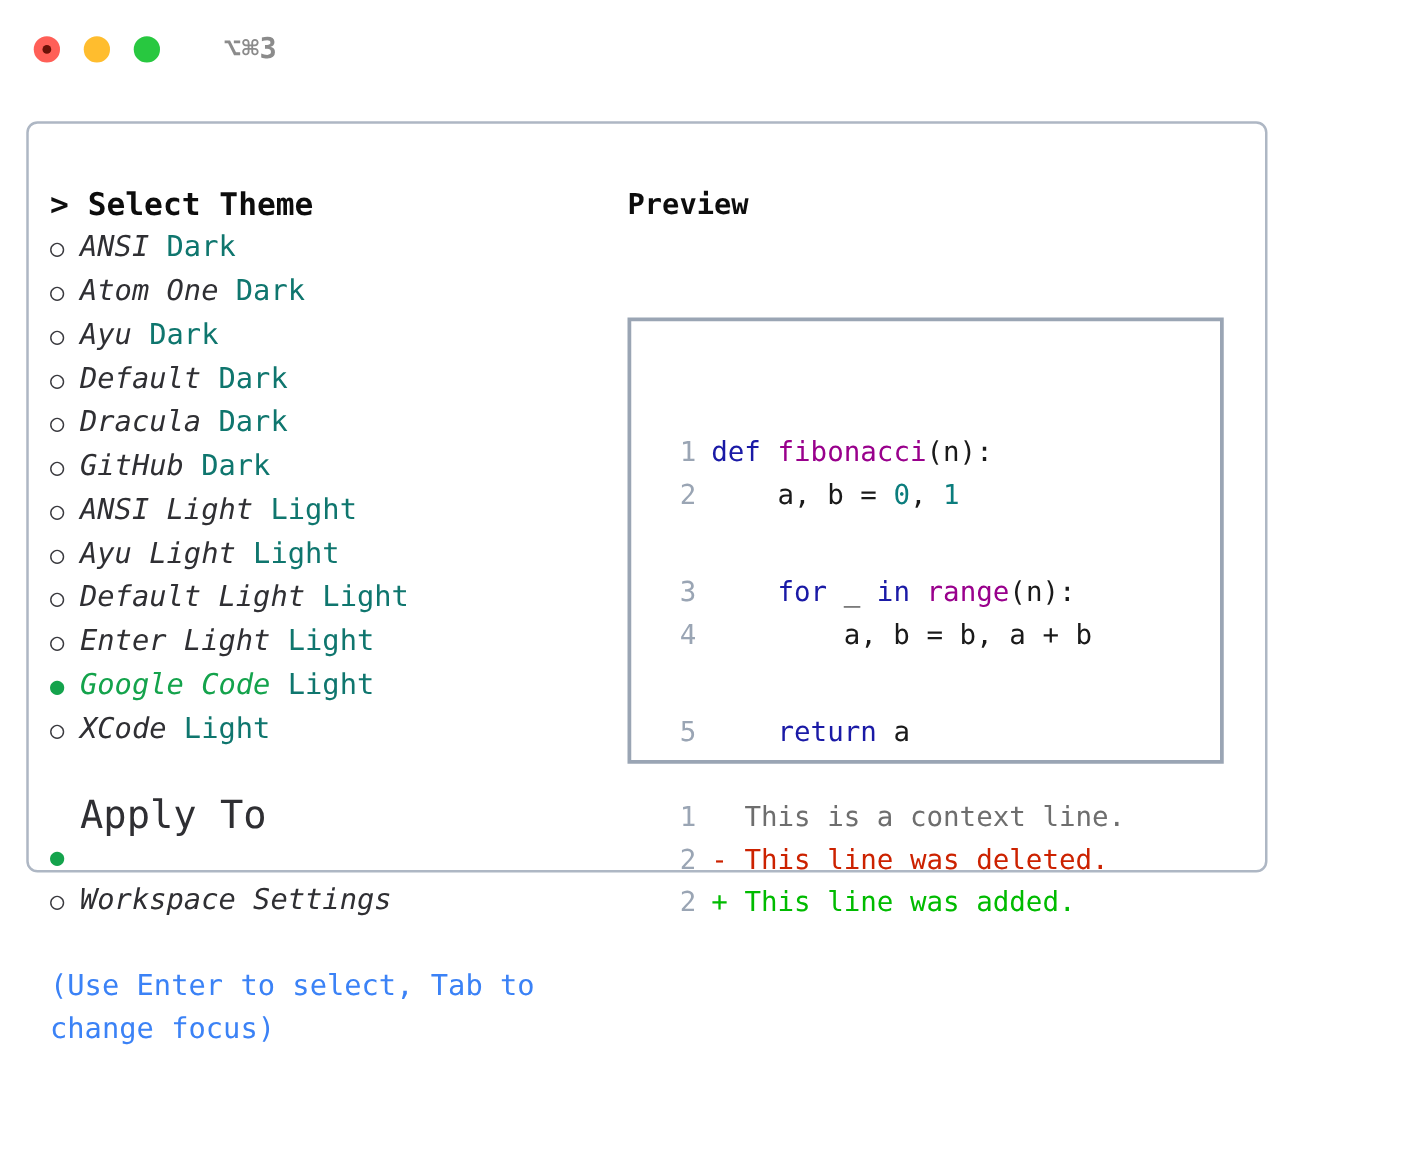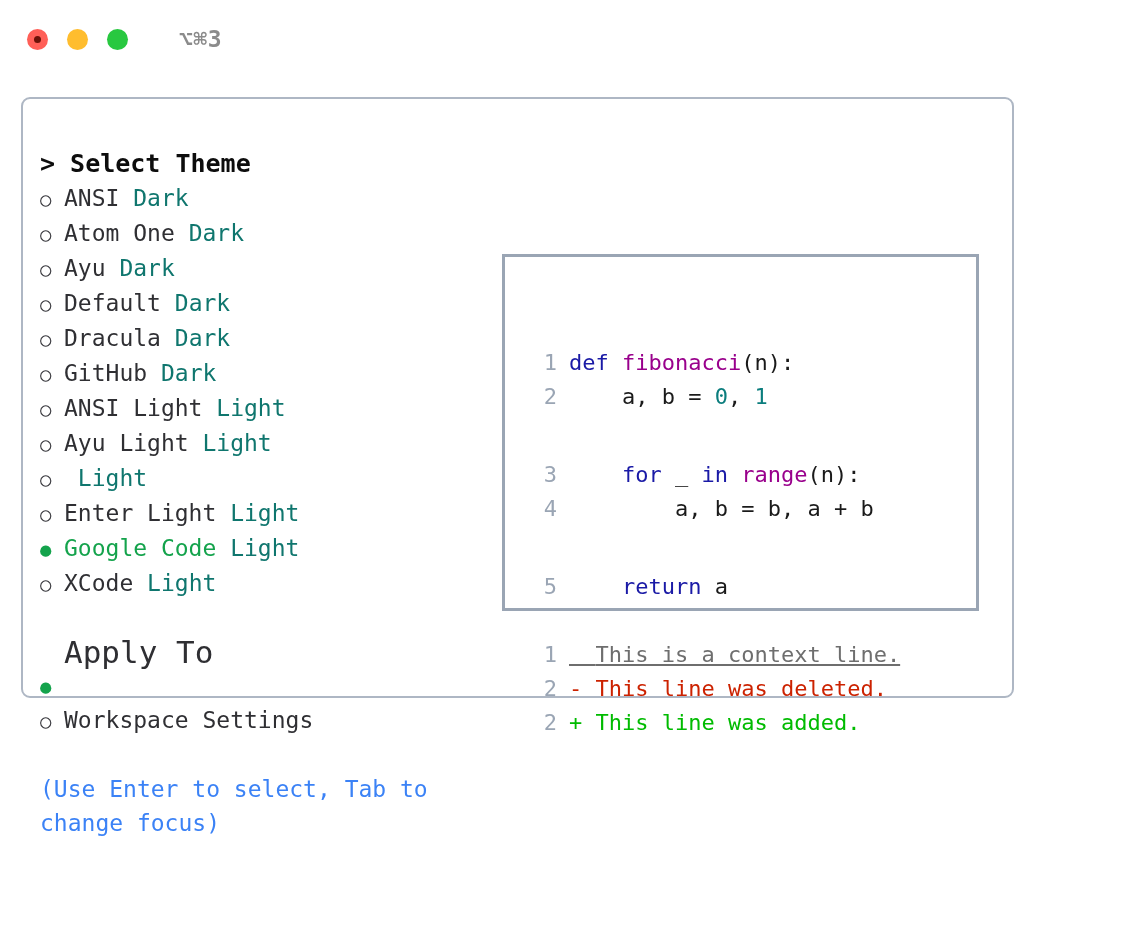--- a/index.html
+++ b/index.html
@@ -119,21 +119,21 @@
   }
   .bullet {
     display: inline-block;
     width: 24px;
     flex: 0 0 24px;
     font-size: 19px;
     line-height: 34px;
   }
   .bullet.off { color: #3a3a3f; }
   .bullet.on  { color: #14a34c; }
-  .opt-label  { color: #2f2f33; }
+  .opt-label  { color: #2f2f33; font-style: italic; }
   .opt-label.selected { color: #14a34c; }
   .opt-tag {
     color: #0f766e;
   }
 
   .group-gap { height: 34px; }
 
   .subheading {
     font-size: 31px;
     line-height: 34px;
@@ -178,21 +178,21 @@
     text-align: right;
     color: #9aa5b4;
     margin-right: 12px;
   }
   .blank-line { height: 34px; }
 
   .tok-kw   { color: #1a1aa6; margin-top: 44px; }
   .tok-fn   { color: #99008c; margin-top: 32px; }
   .tok-num  { color: #0b7d7d; }
   .tok-txt  { color: #1a1a1a; }
-  .tok-ctx  { color: #6e6e6e; text-decoration: underline; }
+  .tok-ctx  { color: #6e6e6e; }
   .tok-del  { color: #cc2200; }
   .tok-add  { color: #00bb00; }
 </style>
 </head>
 <body>
 
 <div id="app-window">
 
   <div id="title-bar">
     <div class="traffic-lights">
@@ -211,39 +211,42 @@
 
       <div id="theme-list">
           <div class="opt-row"><span class="bullet off">○</span><span class="opt-label">ANSI</span><span class="opt-tag"> Dark</span></div>
           <div class="opt-row"><span class="bullet off">○</span><span class="opt-label">Atom One</span><span class="opt-tag"> Dark</span></div>
           <div class="opt-row"><span class="bullet off">○</span><span class="opt-label">Ayu</span><span class="opt-tag"> Dark</span></div>
           <div class="opt-row"><span class="bullet off">○</span><span class="opt-label">Default</span><span class="opt-tag"> Dark</span></div>
           <div class="opt-row"><span class="bullet off">○</span><span class="opt-label">Dracula</span><span class="opt-tag"> Dark</span></div>
           <div class="opt-row"><span class="bullet off">○</span><span class="opt-label">GitHub</span><span class="opt-tag"> Dark</span></div>
           <div class="opt-row"><span class="bullet off">○</span><span class="opt-label">ANSI Light</span><span class="opt-tag"> Light</span></div>
           <div class="opt-row"><span class="bullet off">○</span><span class="opt-label">Ayu Light</span><span class="opt-tag"> Light</span></div>
-          <div class="opt-row"><span class="bullet off">○</span><span class="opt-tag"> Light</span></div>
+          <div class="opt-row"><span class="bullet off">○</span><span class="opt-label">Default Light</span><span class="opt-tag"> Light</span></div>
           <div class="opt-row"><span class="bullet off">○</span><span class="opt-label">Enter Light</span><span class="opt-tag"> Light</span></div>
           <div class="opt-row"><span class="bullet on">●</span><span class="opt-label selected">Google Code</span><span class="opt-tag"> Light</span></div>
           <div class="opt-row"><span class="bullet off">○</span><span class="opt-label">XCode</span><span class="opt-tag"> Light</span></div>
         </div>
 
       <div class="group-gap"></div>
 
       <div class="subheading">Apply To</div>
 
       <div id="apply-list">
           <div class="opt-row"><span class="bullet on">●</span></div>
           <div class="opt-row"><span class="bullet off">○</span><span class="opt-label">Workspace Settings</span></div>
         </div>
 
       <div class="group-gap"></div>
 
       <div class="hint">(Use Enter to select, Tab to change focus)</div>
     </div>
 
+    <div id="right-pane">
+      <div class="pane-heading">Preview</div>
+    </div>
 
     <div id="preview-box">
       <div id="code-area"><div class="code-line"><span class="lnum">1</span><span class="tok-kw">def </span><span class="tok-fn">fibonacci</span><span class="tok-txt">(n):</span></div><div class="code-line"><span class="lnum">2</span><span class="tok-txt">    a, b = </span><span class="tok-num">0</span><span class="tok-txt">, </span><span class="tok-num">1</span></div><div class="code-line"><span class="lnum">3</span><span class="tok-txt">    </span><span class="tok-kw">for</span><span class="tok-txt"> _ </span><span class="tok-kw">in</span><span class="tok-txt"> </span><span class="tok-fn">range</span><span class="tok-txt">(n):</span></div><div class="code-line"><span class="lnum">4</span><span class="tok-txt">        a, b = b, a + b</span></div><div class="code-line"><span class="lnum">5</span><span class="tok-txt">    </span><span class="tok-kw">return</span><span class="tok-txt"> a</span></div><div class="blank-line"></div><div class="code-line"><span class="lnum">1</span><span class="tok-ctx">  </span><span class="tok-ctx">This is a context line.</span></div><div class="code-line"><span class="lnum">2</span><span class="tok-del">- </span><span class="tok-del">This line was deleted.</span></div><div class="code-line"><span class="lnum">2</span><span class="tok-add">+ </span><span class="tok-add">This line was added.</span></div></div>
     </div>
 
   </div>
 </div>
 
 </body></html>

